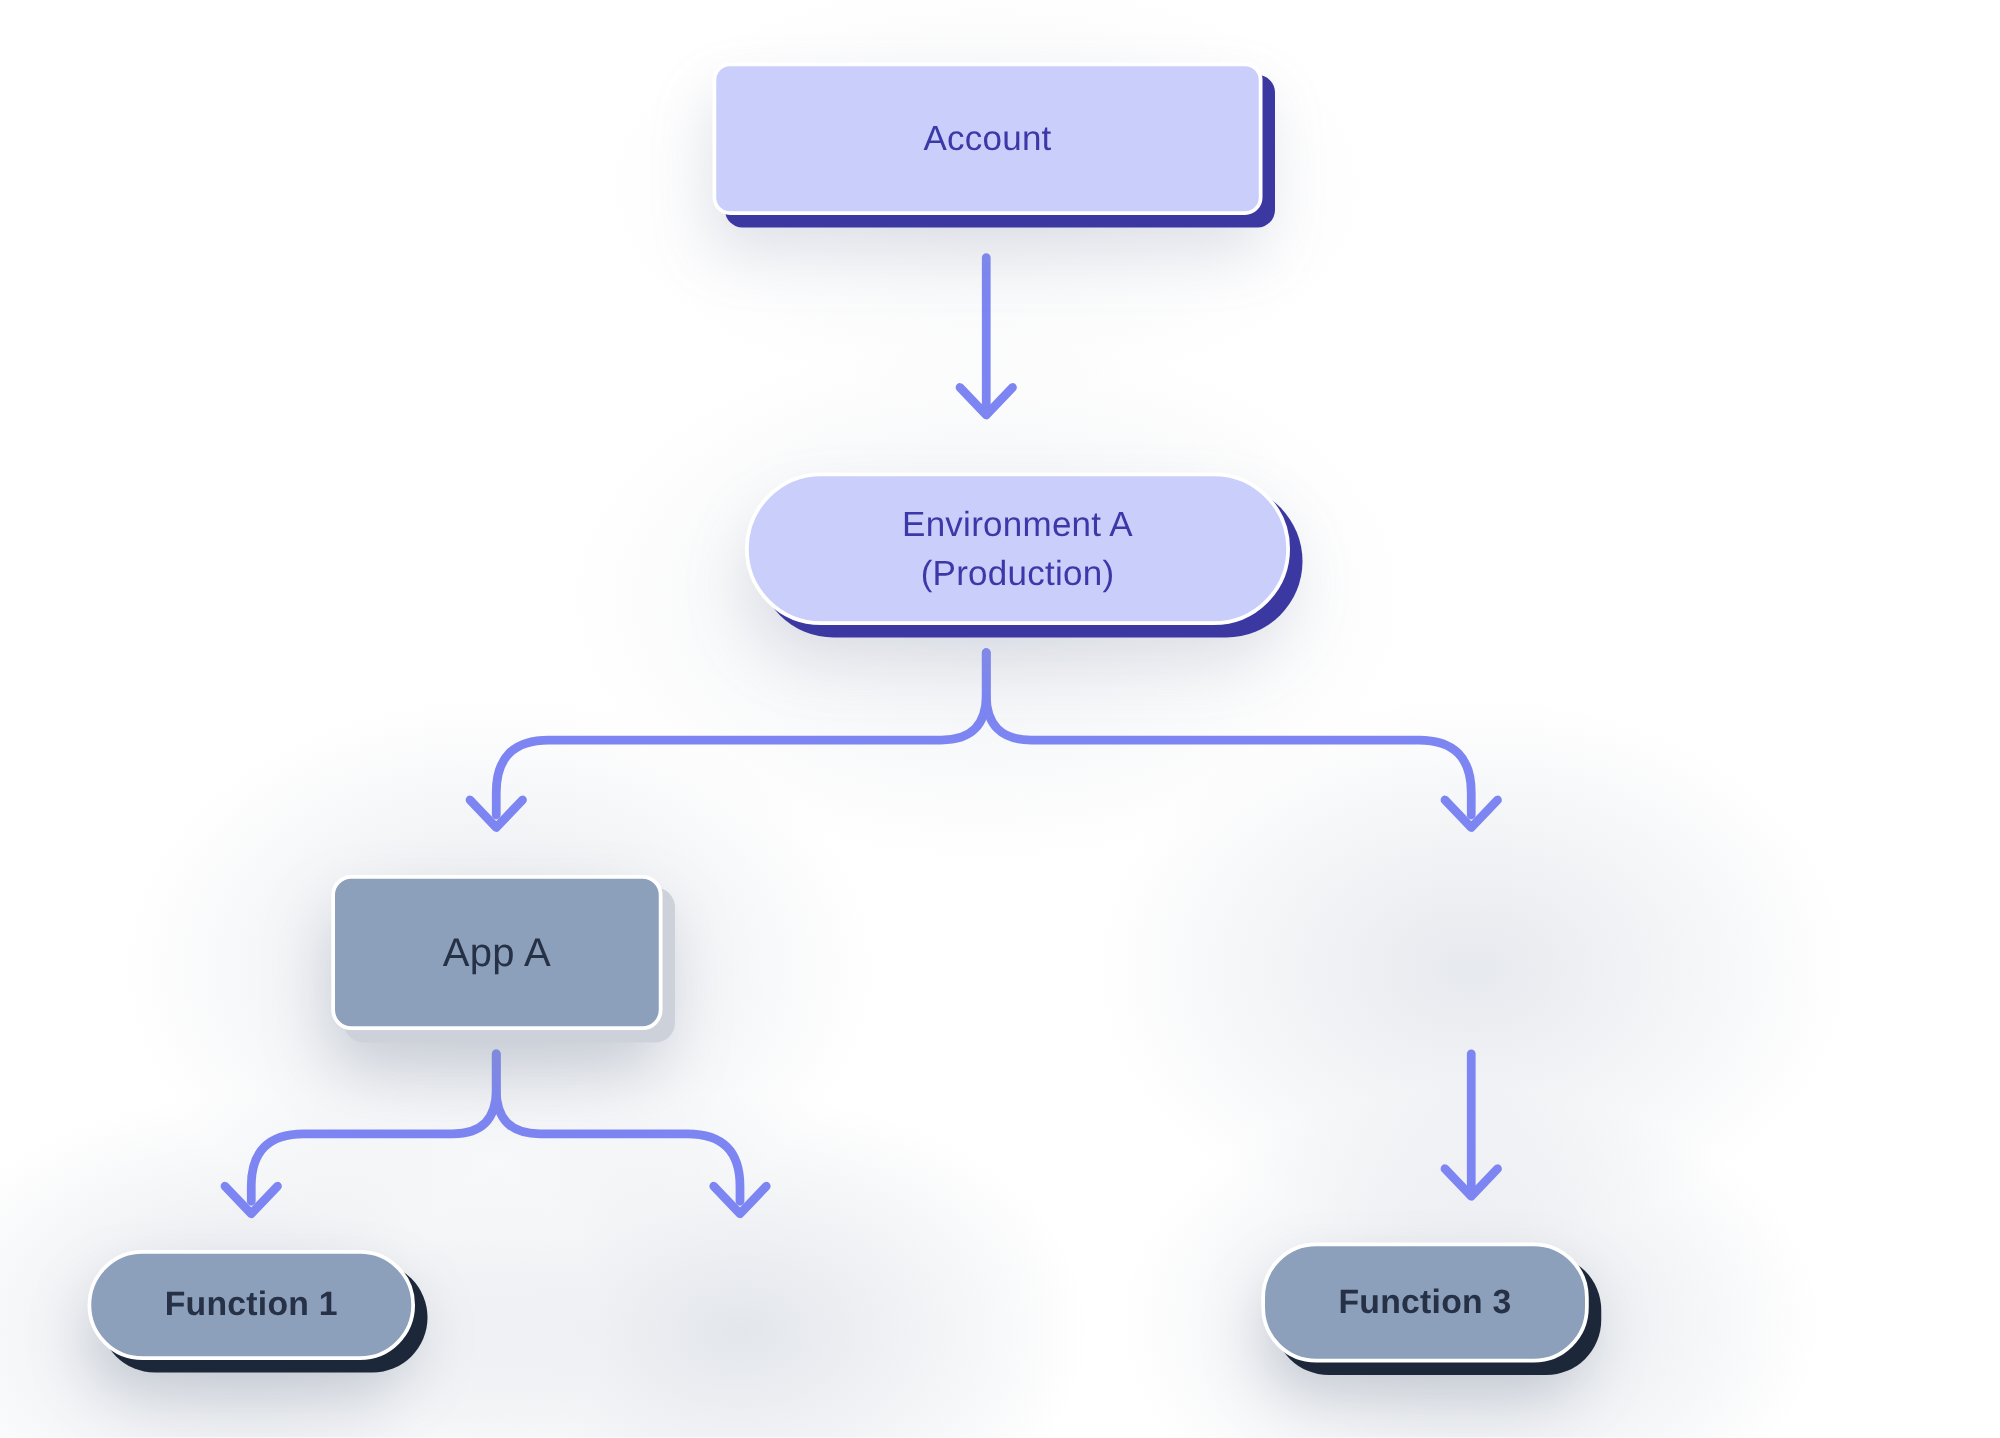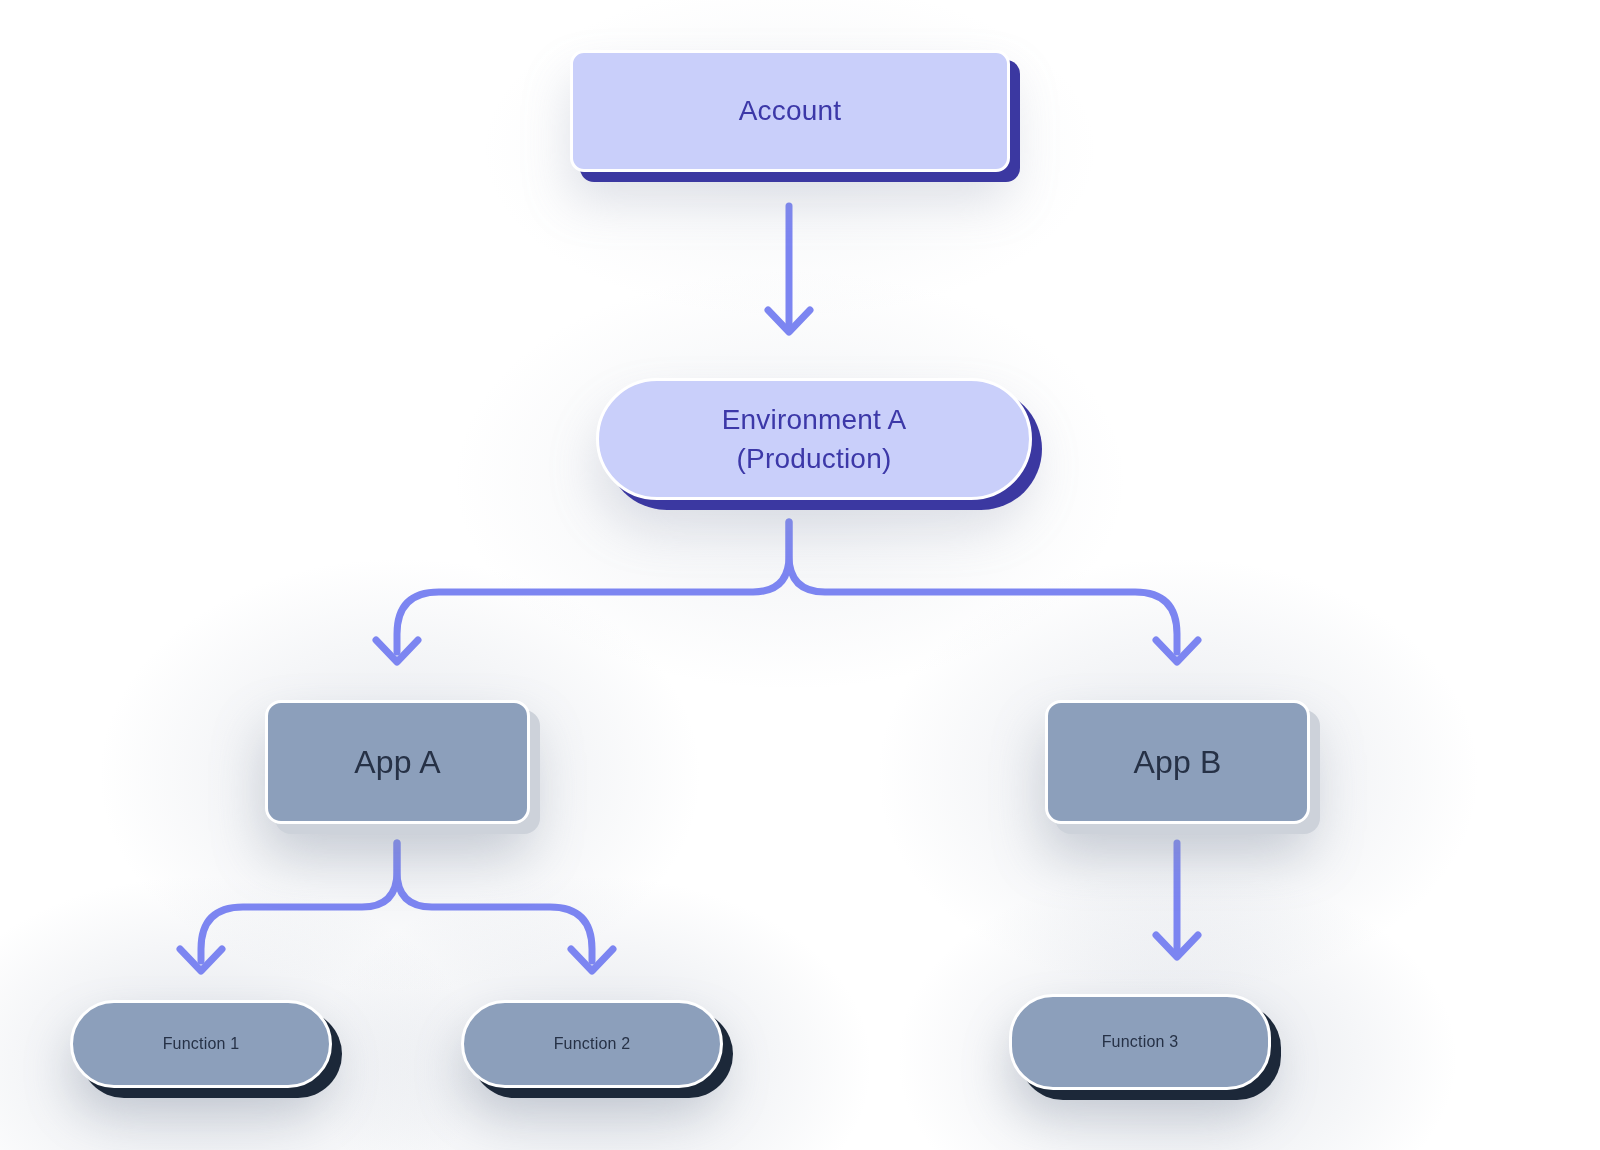--- a/index.html
+++ b/index.html
@@ -45,21 +45,21 @@
   .node.slate{
     background:var(--node-fill-slate);
     color:var(--node-text-slate);
     box-shadow:10px 10px 0 var(--node-shadow-slate), 0 30px 52px rgba(140,150,168,0.42);
     font-size:32px;font-weight:500;letter-spacing:0.2px;
   }
   .node.function{
     background:var(--node-fill-slate);
     color:var(--node-text-slate);
     box-shadow:10px 10px 0 var(--function-shadow), 0 26px 46px rgba(140,150,168,0.42);
-    font-size:16px;font-weight:400;letter-spacing:0.2px;
+    font-size:27px;font-weight:700;letter-spacing:0.2px;
   }
   #node-account   {left:570px; top:50px;  width:440px;height:122px;border-radius:14px;}
   #node-environment{left:596px;top:378px; width:436px;height:122px;border-radius:61px;}
   #node-app-a     {left:265px; top:700px; width:265px;height:124px;border-radius:16px;}
   #node-app-b     {left:1045px;top:700px; width:265px;height:124px;border-radius:16px;}
   #node-function-1{left:70px;  top:1000px;width:262px;height:88px; border-radius:44px;}
   #node-function-2{left:461px; top:1000px;width:262px;height:88px; border-radius:44px;}
   #node-function-3{left:1009px;top:994px; width:262px;height:96px; border-radius:44px;}
 </style>
 </head>
@@ -100,29 +100,23 @@
 
   <div class="node indigo" id="node-environment">
     <span>Environment A</span>
     <span>(Production)</span>
   </div>
 
   <div class="node slate" id="node-app-a">
     <span>App A</span>
   </div>
 
-  <div class="node slate" id="node-app-b">
-    <span>App B</span>
-  </div>
 
   <div class="node function" id="node-function-1">
     <span>Function 1</span>
   </div>
 
-  <div class="node function" id="node-function-2">
-    <span>Function 2</span>
-  </div>
 
   <div class="node function" id="node-function-3">
     <span>Function 3</span>
   </div>
 
 </div>
 
 </body></html>

